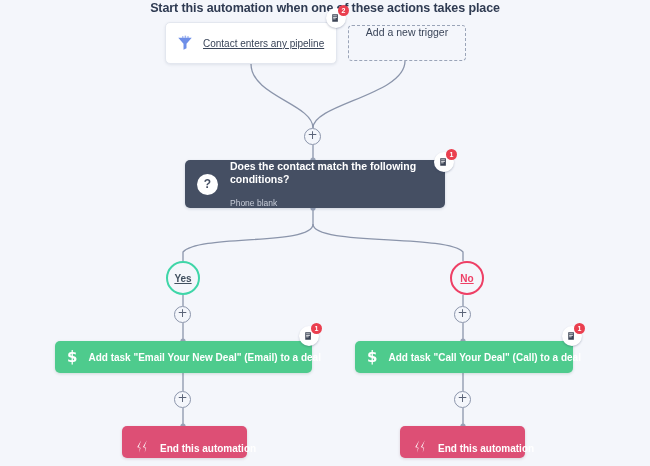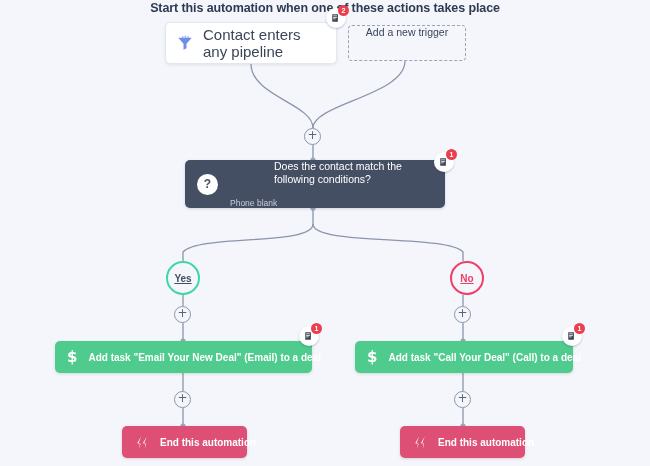--- a/index.html
+++ b/index.html
@@ -54,22 +54,23 @@
     background: #ffffff;
     border: 1px solid #e3e7ef;
     border-radius: 5px;
     box-shadow: 0 1px 3px rgba(40,55,90,0.10);
     display: flex;
     align-items: center;
     padding: 0 10px;
     gap: 9px;
   }
   .trigger-label {
-    font-size: 15px;
+    font-size: 10px;
     color: #3a4559;
+    text-decoration: underline;
   }
   .funnel-icon {
     width: 18px;
     height: 18px;
     flex: 0 0 18px;
     display: block;
   }
 
   
   .add-trigger {
@@ -127,24 +128,23 @@
     background: #ffffff;
     color: #454f63;
     font-size: 12px;
     font-weight: bold;
     line-height: 21px;
     text-align: center;
   }
   .cond-text { line-height: 1.25; }
   .cond-title {
     font-size: 10.5px;
-    font-weight: normal;
+    font-weight: bold;
     color: #ffffff;
     display: block;
-    margin-left: 44px;
   }
   .cond-sub {
     font-size: 8.5px;
     color: #c7ccd8;
     display: block;
     margin-top: 12px;
   }
 
   
   .branch {
@@ -188,22 +188,22 @@
     font-family: "DejaVu Sans", sans-serif;
     line-height: 1;
   }
 
   
   .endnode {
     height: 32px;
     background: #dd4f75;
     border-radius: 5px;
     display: flex;
-    align-items: center;
-    padding: 16px 13px;
+    align-items: flex-end;
+    padding: 4px 13px;
     gap: 10px;
     box-shadow: 0 1px 3px rgba(100,40,60,0.18);
   }
   .endnode.left  { left: 122px; top: 426px; width: 125px; }
   .endnode.right { left: 400px; top: 426px; width: 125px; }
   .end-label {
     font-size: 10px;
     font-weight: bold;
     color: #ffffff;
     white-space: nowrap;

